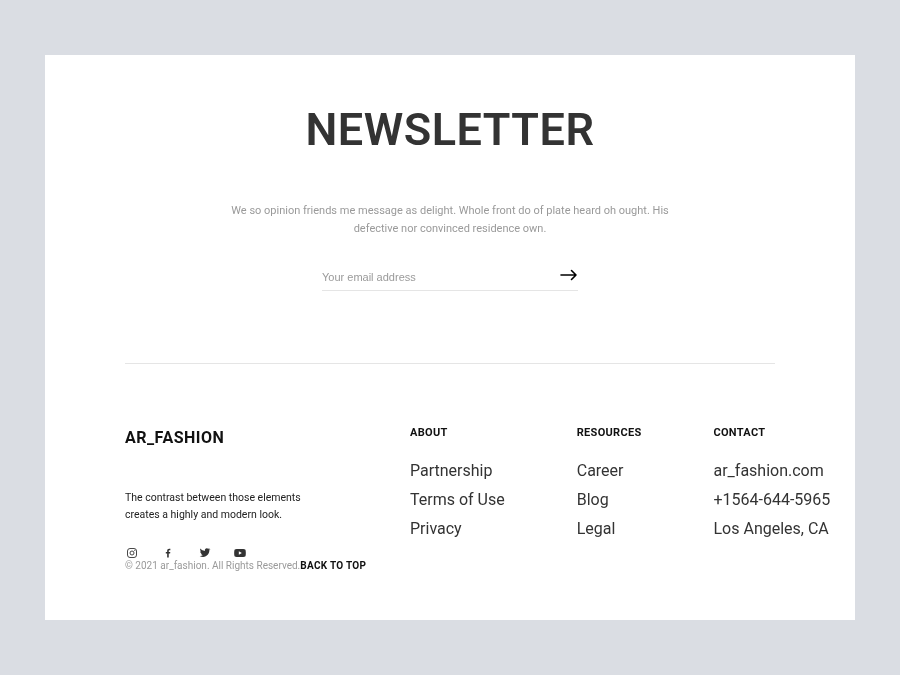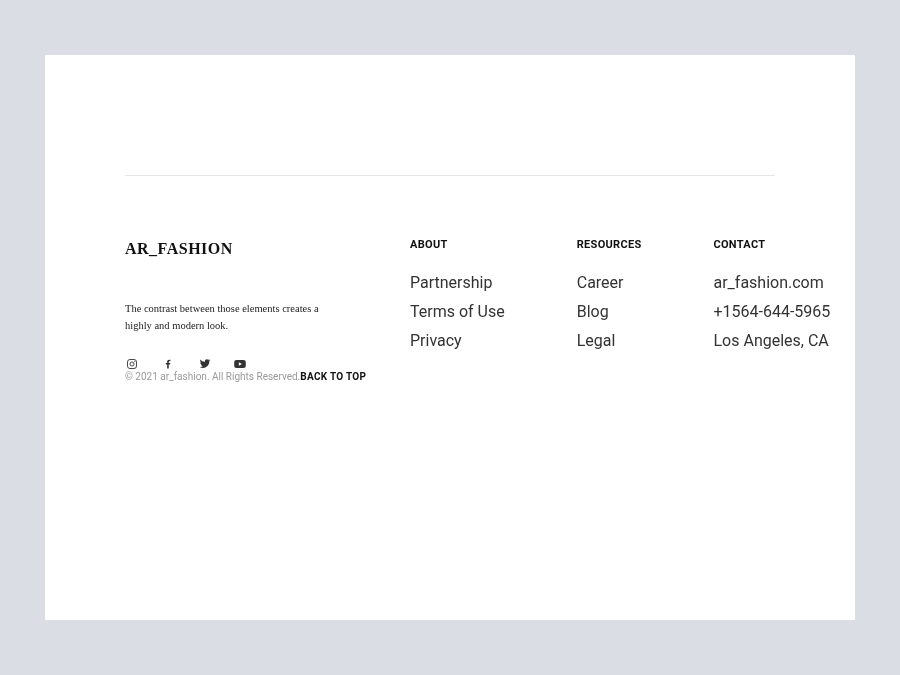--- a/index.html
+++ b/index.html
@@ -72,21 +72,20 @@
       border: none;
       border-top: 1px solid #E5E5E5;
       margin-top: 72px;
     }
     .footer {
       display: flex;
       margin-top: 62px;
     }
     .brand-col {
       flex: 0 0 245px;
-      font-family: Liberation Serif, serif;
     }
     .brand-title {
       font-size: 16px;
       font-weight: 700;
       letter-spacing: 0.5px;
       color: #111;
       margin-bottom: 20px;
       margin-top: 2px;
     }
     .brand-desc {
@@ -145,20 +144,34 @@
       color: #111;
       cursor: pointer;
       letter-spacing: 0.3px;
     }
   </style>
 </head>
 <body>
 
 <div class="page">
 
+  <section class="newsletter">
+    <h1 class="newsletter-title">NEWSLETTER</h1>
+    <p class="newsletter-desc">We so opinion friends me message as delight. Whole front do of plate heard oh ought. His defective nor convinced residence own.</p>
+    <div class="email-row">
+      <input type="email" class="email-input" placeholder="Your email address" style="">
+      <button class="submit-btn">
+        <span>
+          <svg width="18" height="12" viewBox="0 0 18 12" fill="none">
+            <path d="M1 6H16M16 6L11.5 1.5M16 6L11.5 10.5" stroke="currentColor" stroke-width="1.6" stroke-linecap="round" stroke-linejoin="round"></path>
+          </svg>
+        </span>
+      </button>
+    </div>
+  </section>
 
   <hr class="hr">
 
   <div class="footer">
     <div class="brand-col">
       <div class="brand-title">AR_FASHION</div>
       <div class="brand-desc">The contrast between those elements creates a highly and modern look.</div>
       <div class="socials">
         <span class="social">
           <svg width="12" height="12" viewBox="0 0 24 24" fill="none">

